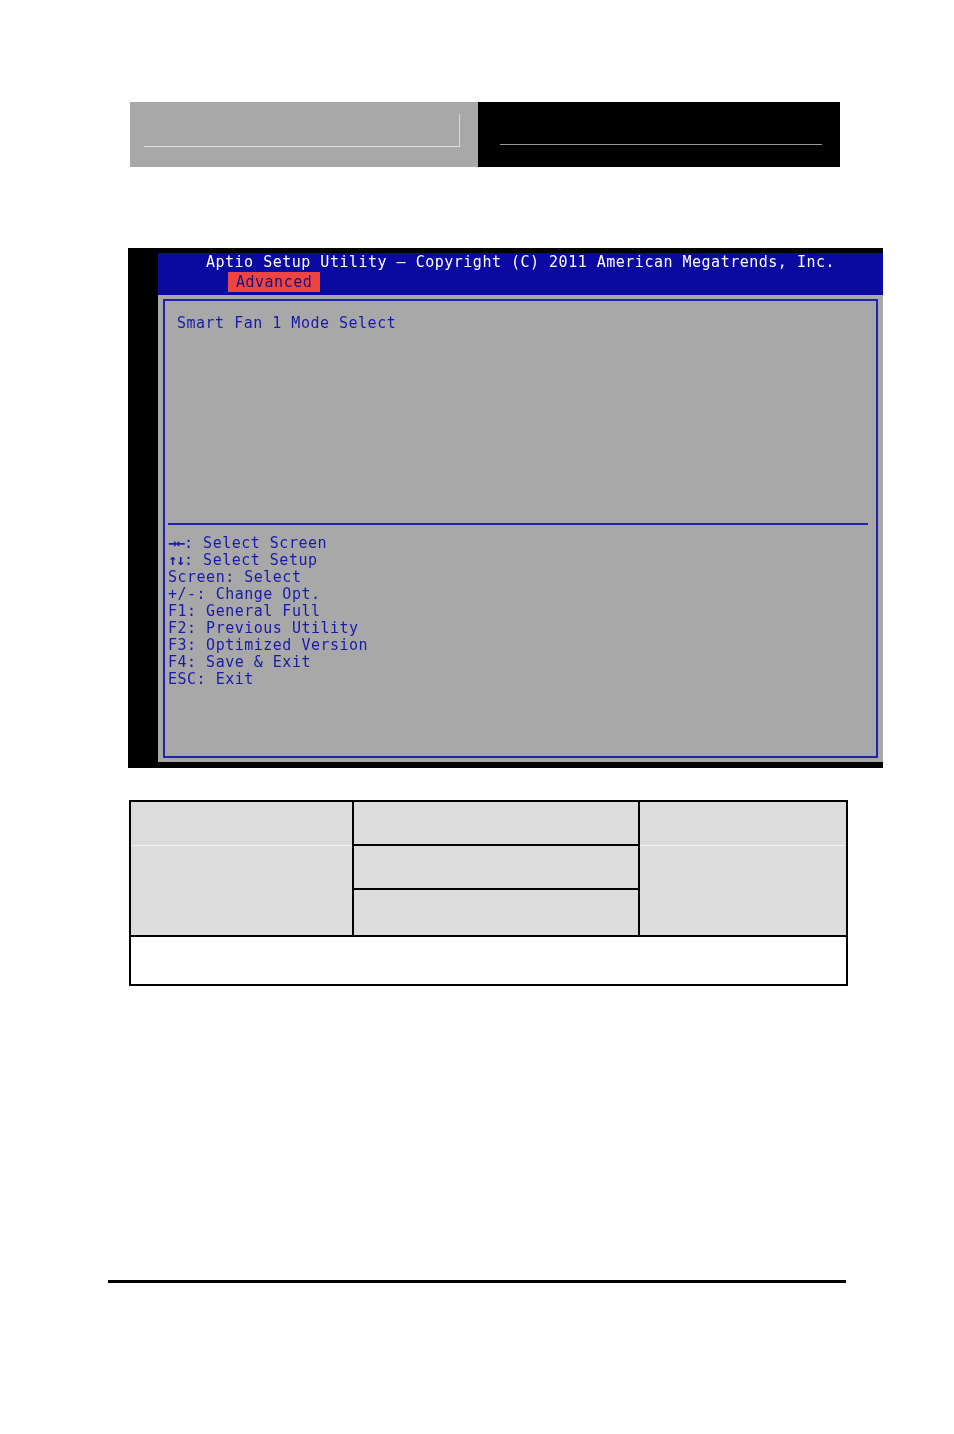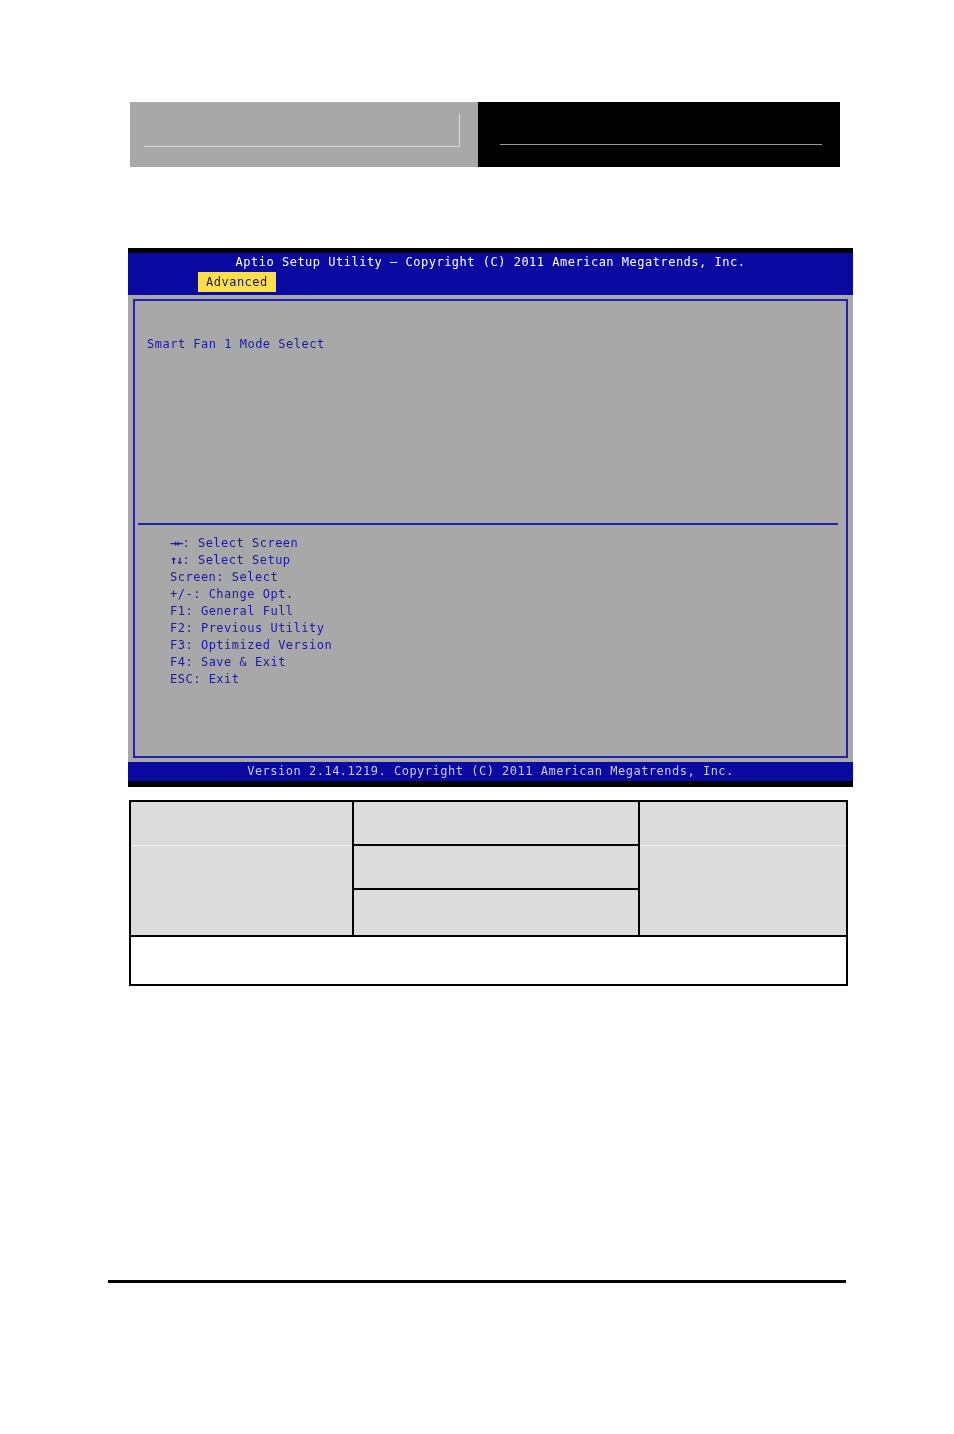--- a/index.html
+++ b/index.html
@@ -61,22 +61,23 @@
     background: #9a9a9a;
   }
 
   
   .bios {
     position: absolute;
     left: 128px;
     top: 248px;
     width: 725px;
     background: #000000;
-    font-size: 12px;
+    font-size: 15px;
     line-height: 17px;
+    padding-left: 30px;
   }
   .bios-topstrip {
     height: 5px;
     background: #000000;
   }
   .bios-titlebar {
     height: 19px;
     background: #0a0aa0;
     color: #ffffff;
     text-align: center;
@@ -89,21 +90,21 @@
     background: #0a0aa0;
     position: relative;
   }
   .bios-tab {
     position: absolute;
     left: 70px;
     top: 0px;
     height: 20px;
     line-height: 20px;
     padding: 0 8px;
-    background: #fde047;
+    background: #ef4444;
     color: #141478;
     letter-spacing: 0.5px;
   }
 
   .bios-body {
     background: #a8a8a8;
     border-top: 3px solid #0a0aa0;
     padding: 0;
     height: 470px;
     position: relative;
@@ -150,41 +151,39 @@
   }
   .setting-value {
     color: #ffffff;
     letter-spacing: 0.5px;
   }
 
   .help-text {
     color: #1a1aa8;
     letter-spacing: 0.5px;
     white-space: nowrap;
-    margin-top: 21px;
   }
   .help-divider {
     position: absolute;
     left: 3px;
     right: 8px;
     top: 222px;
     height: 2px;
     background: #2222aa;
   }
   .keylegend {
     position: absolute;
     left: 3px;
     top: 234px;
     color: #1a1aa8;
     letter-spacing: 0.5px;
   }
   .keylegend div {
     line-height: 17px;
     white-space: nowrap;
-    margin-left: 32px;
   }
   .key-glyph {
     font-weight: bold;
     letter-spacing: -1px;
     display: inline-block;
   }
 
   .bios-versionbar {
     height: 19px;
     background: #0a0aa0;
@@ -305,21 +304,20 @@
           <div><span>F2</span><span>: Previous Utility</span></div>
           <div><span>F3</span><span>: Optimized Version</span></div>
           <div><span>F4</span><span>: Save &amp; Exit</span></div>
           <div><span>ESC</span><span>: Exit</span></div>
         </div>
       </div>
 
     </div>
   </div>
 
-  <div class="bios-versionbar">Version 2.14.1219. Copyright (C) 2011 American Megatrends, Inc.</div>
   <div class="bios-bottomstrip"></div>
 </div>
 
 <div class="data-table">
   <div class="table-grid">
 
     <div class="col-left">
       <div class="cell h44 cell-divider-faint"></div>
       <div class="cell h89"></div>
     </div>

